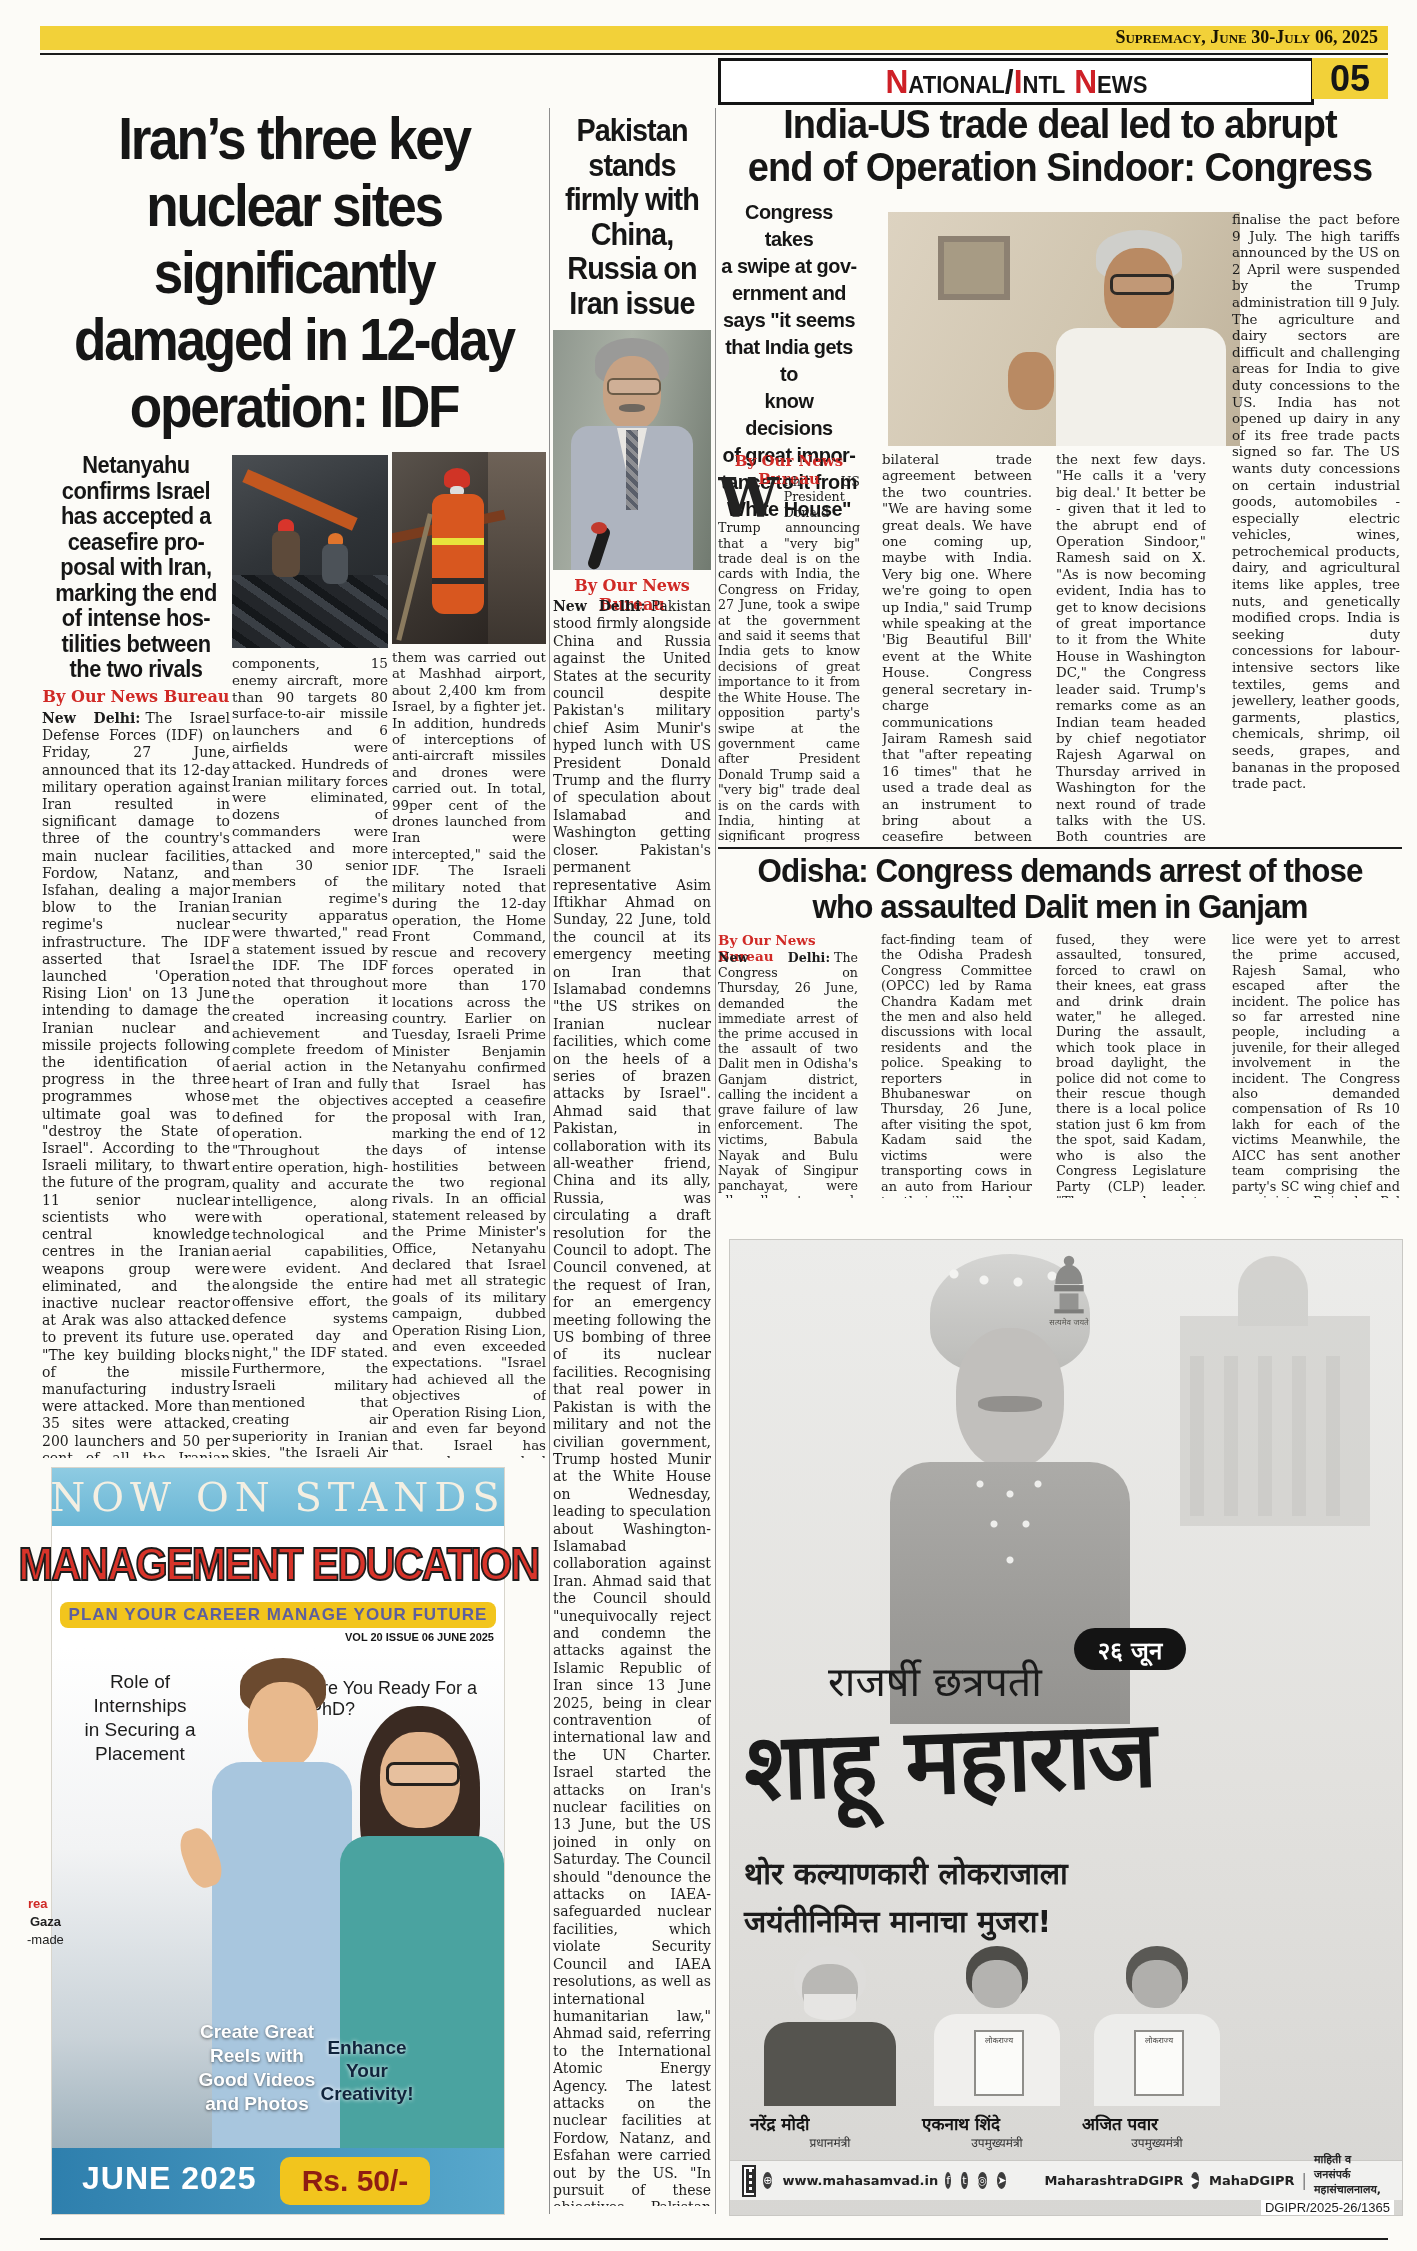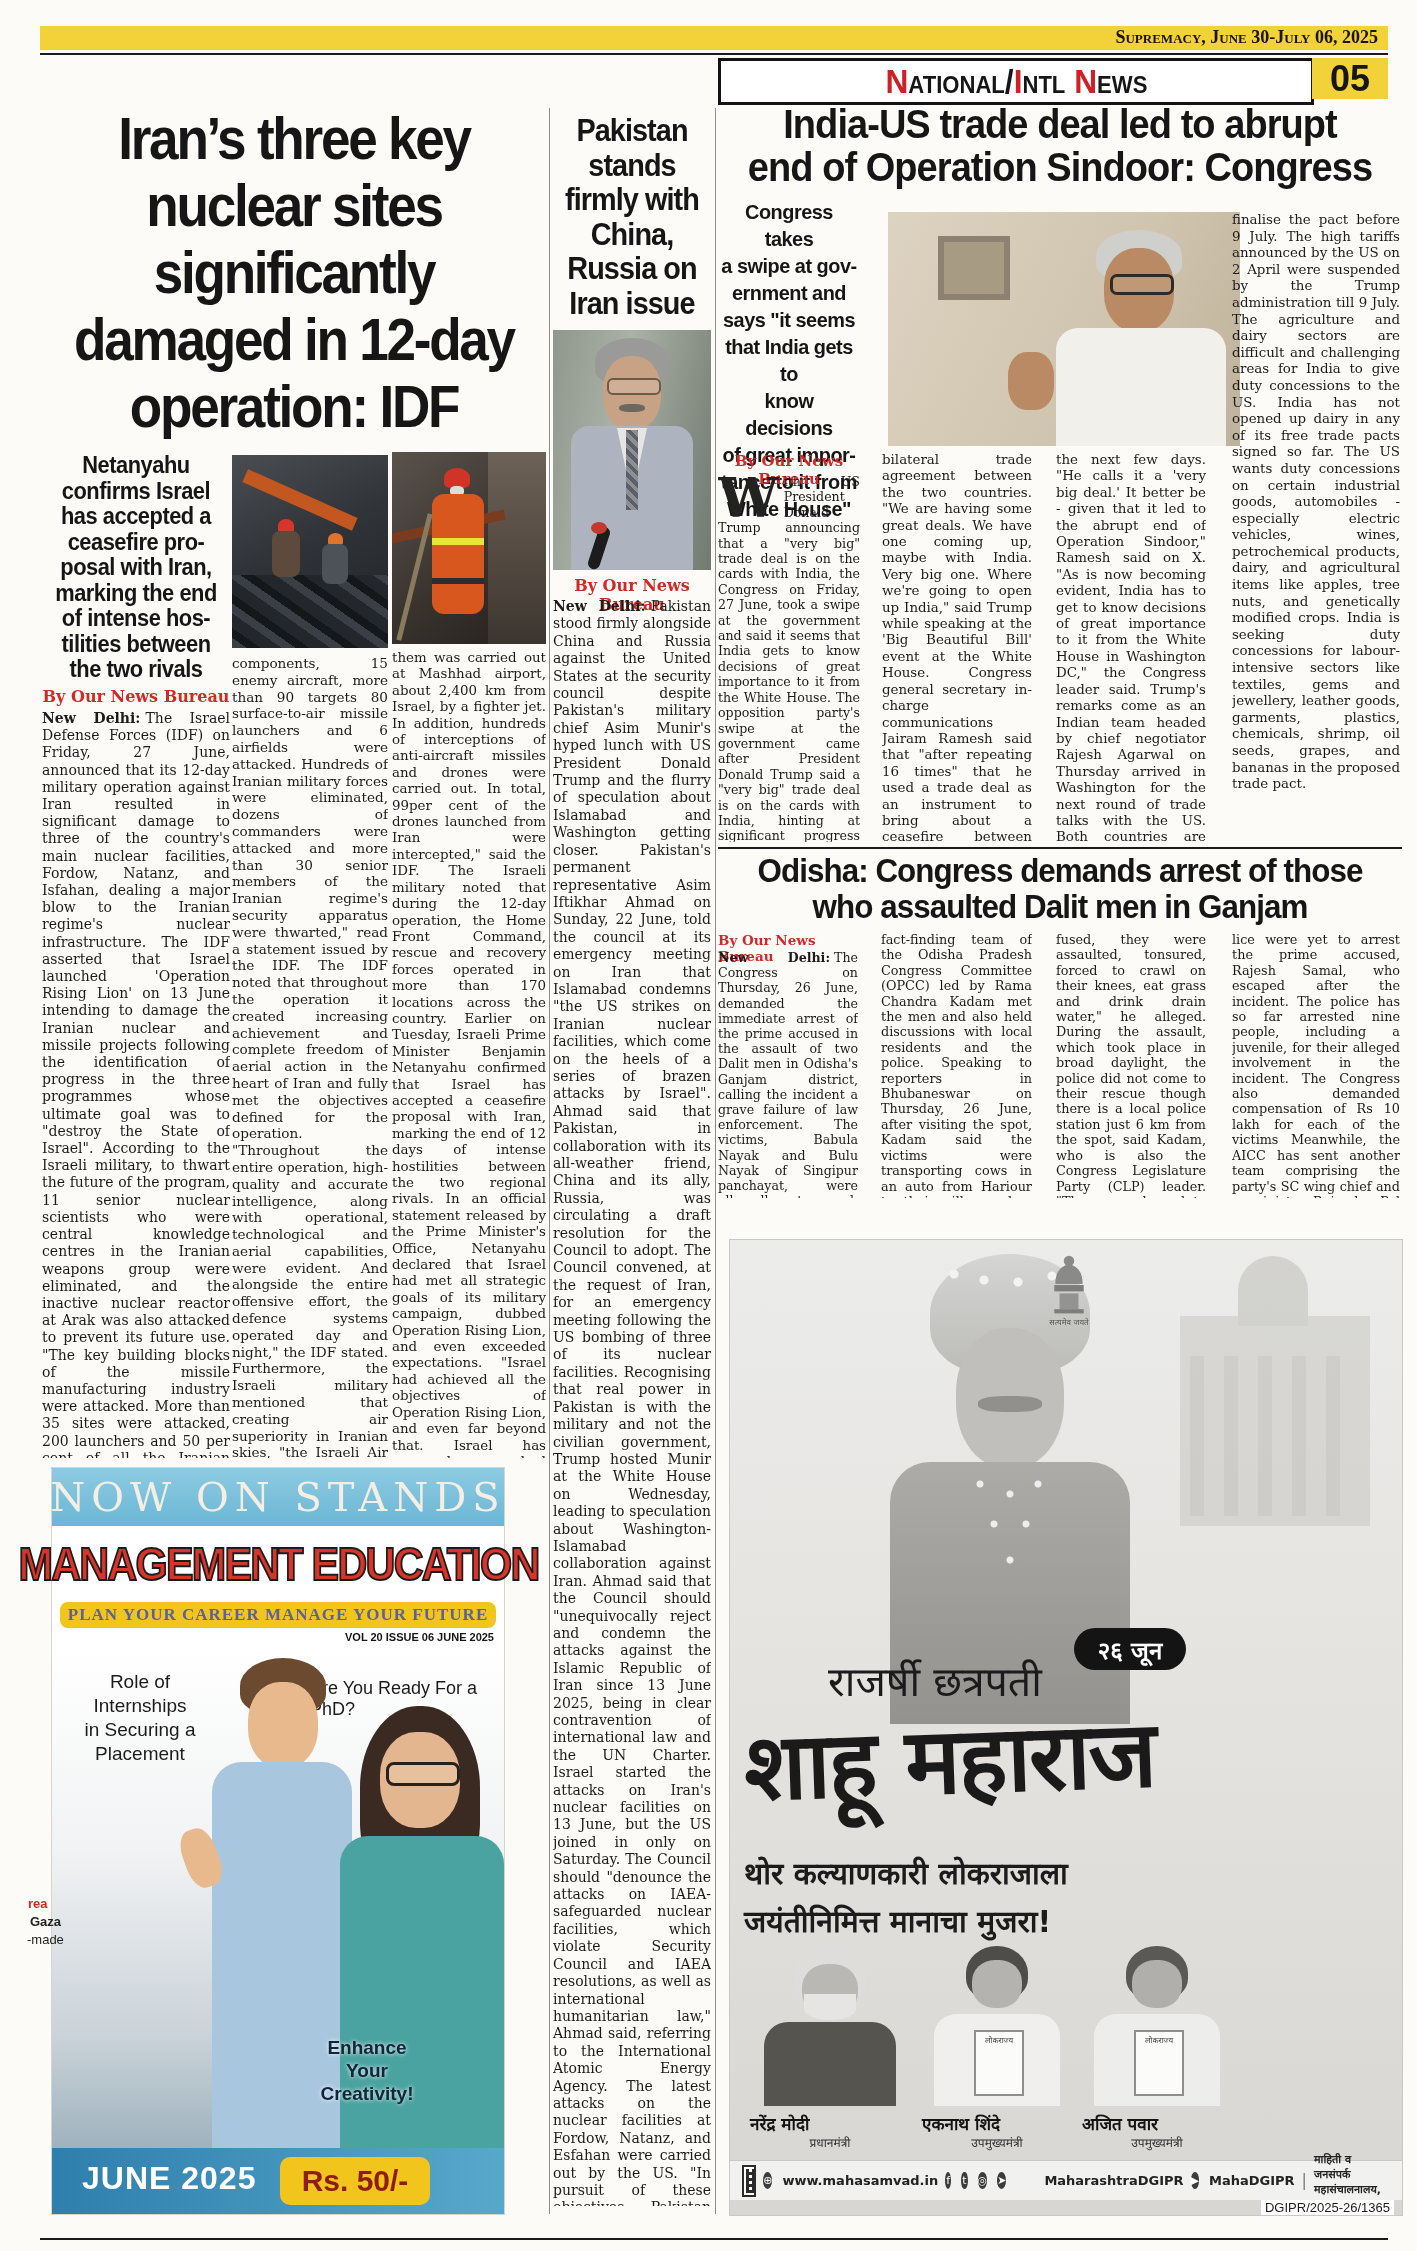--- a/index.html
+++ b/index.html
@@ -149,21 +149,21 @@
 <div class="abs body-txt" style="left:1232px;top:932px;width:168px;height:266px;font-size:12.8px;line-height:15.4px;">lice were yet to arrest the prime accused, Rajesh Samal, who escaped after the incident. The police has so far arrested nine people, including a juvenile, for their alleged involvement in the incident. The Congress also demanded compensation of Rs 10 lakh for each of the victims Meanwhile, the AICC has sent another team comprising the party's SC wing chief and ex-minister Rajendra Pal Gautam, MPs Manoj Kumar Ram and Vamsi Krishna Gaddam, and former OPCC chief Jayadev Jena for a field-level inquiry.</div>
 
 <div class="abs" style="left:52px;top:1468px;width:452px;height:746px;background:#fff;box-shadow:0 0 0 1px #d8d5cc;">
   <div style="position:absolute;left:0;top:58px;width:452px;height:74px;display:flex;align-items:center;justify-content:center;background:#fff;">
     <span class="hl" style="font-size:47px;color:#d8342a;-webkit-text-stroke:2px #1d1d1d;letter-spacing:-2px;transform:scaleX(.88);white-space:nowrap;">MANAGEMENT EDUCATION</span>
   </div>
   <div style="position:absolute;left:0;top:0;width:452px;height:58px;background:linear-gradient(#8ecbe2,#6ab6d5);display:flex;align-items:center;justify-content:center;">
     <span style="font-family:'DejaVu Serif',serif;font-size:40px;color:#f4efe2;letter-spacing:6px;white-space:nowrap;">NOW ON STANDS</span>
   </div>
   <div style="position:absolute;left:8px;top:134px;width:436px;height:26px;background:#f2c51d;border-radius:8px;display:flex;align-items:center;justify-content:center;">
-    <span style="font-family:Liberation Serif, serif;font-weight:800;font-size:17px;color:#5d5f9e;letter-spacing:1px;white-space:nowrap;text-align:right;">PLAN YOUR CAREER MANAGE YOUR FUTURE</span>
+    <span style="font-family:Liberation Sans, sans-serif;font-weight:800;font-size:17px;color:#5d5f9e;letter-spacing:1px;white-space:nowrap;text-align:right;">PLAN YOUR CAREER MANAGE YOUR FUTURE</span>
   </div>
   <div style="position:absolute;right:10px;top:163px;font-family:'Liberation Sans',sans-serif;font-weight:700;font-size:11px;color:#161616;">VOL 20 ISSUE 06 JUNE 2025</div>
 
   <div style="position:absolute;left:0;top:180px;width:452px;height:500px;background:linear-gradient(#ffffff 0%,#f2f3f4 40%,#c9d2d8 78%,#9fb2bd 100%);overflow:hidden;">
     <div class="prelines" style="position:absolute;left:18px;top:22px;width:140px;font-family:'Liberation Sans',sans-serif;font-size:19px;line-height:24px;color:#1c1c1c;text-align:center;">Role of
 Internships
 in Securing a
 Placement</div>
     <div style="position:absolute;left:258px;top:30px;width:190px;font-family:'Liberation Sans',sans-serif;font-size:18px;color:#1c1c1c;">Are You Ready For a PhD?</div>
 
@@ -176,20 +176,24 @@
     <div style="position:absolute;left:288px;top:58px;width:164px;height:442px;">
       <div style="position:absolute;left:20px;top:0;width:120px;height:170px;border-radius:48% 48% 30% 30%;background:#3a2a22;"></div>
       <div style="position:absolute;left:40px;top:26px;width:80px;height:96px;border-radius:45%;background:#e3b68f;"></div>
       <div style="position:absolute;left:46px;top:56px;width:68px;height:18px;border:3px solid #26211d;border-radius:8px;background:rgba(255,255,255,.14);"></div>
       <div style="position:absolute;left:0;top:130px;width:164px;height:312px;border-radius:28px 28px 0 0;background:#4aa3a0;"></div>
     </div>
 
     <div class="prelines" style="position:absolute;left:250px;top:388px;width:130px;font-family:'Liberation Sans',sans-serif;font-weight:800;font-size:19px;line-height:23px;color:#10243c;text-align:center;text-shadow:0 0 4px #fff;">Enhance
 Your
 Creativity!</div>
+    <div class="prelines" style="position:absolute;left:130px;top:372px;width:150px;font-family:'Liberation Sans',sans-serif;font-weight:700;font-size:19px;line-height:24px;color:#ffffff;text-align:center;text-shadow:0 1px 3px rgba(0,0,0,.55);">Create Great
+Reels with
+Good Videos
+and Photos</div>
   </div>
 
   <div style="position:absolute;left:0;top:680px;width:452px;height:66px;background:linear-gradient(90deg,#2e7fad,#58a8cc);">
     <span style="position:absolute;left:30px;top:12px;font-family:'Liberation Sans',sans-serif;font-weight:800;font-size:32px;color:#fff;letter-spacing:1px;">JUNE 2025</span>
     <span style="position:absolute;left:228px;top:9px;width:150px;height:48px;background:#f2c51d;border-radius:10px;display:flex;align-items:center;justify-content:center;">
       <span style="font-family:'Liberation Sans',sans-serif;font-weight:800;font-size:30px;color:#8e1d12;">Rs. 50/-</span>
     </span>
   </div>
 </div>
 

